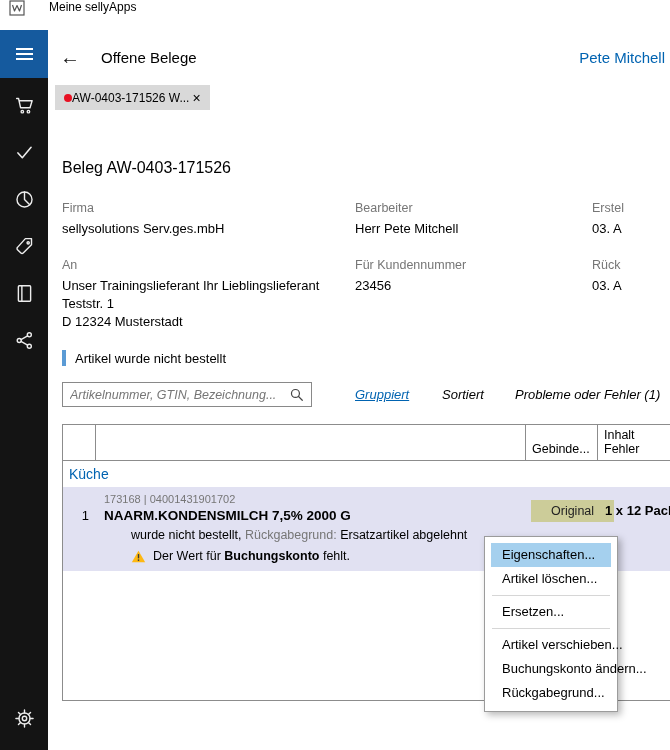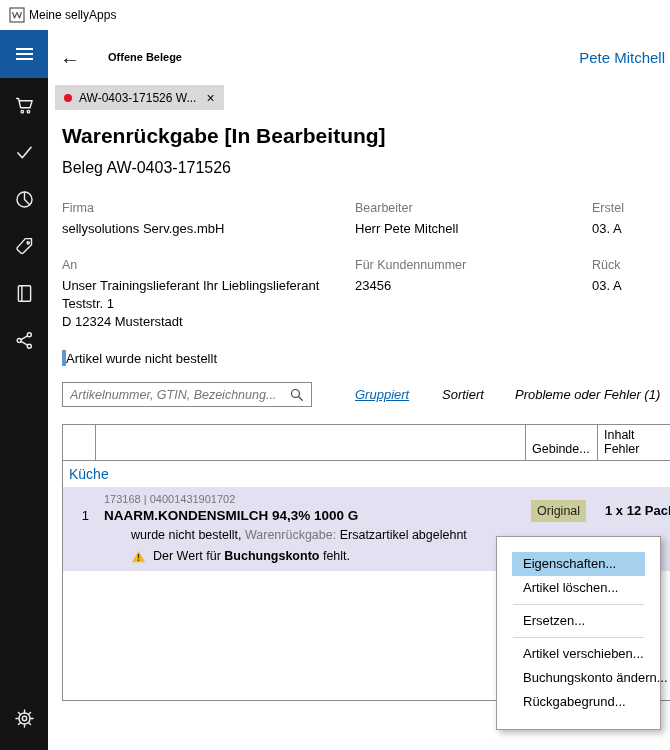--- a/index.html
+++ b/index.html
@@ -1,52 +1,52 @@
 <!DOCTYPE html>
 <html style="--accent: #0063b1; --nav_accent: #155a9e; --sidebar_bg: #141414; --selection: #e1e1f2; --badge_bg: #cccc99; --menu_highlight: #a5d0ee; --danger: #e81123; --warning: #fdb813; --muted: #767676; --border: #8c8c8c; --tab_bg: #d9d9d9; --note_bar: #5b9bd5;"><head>
 <meta charset="utf-8">
 <style>
   *{box-sizing:border-box;margin:0;padding:0;}
   body{font-family:"Liberation Sans",sans-serif;background:#fff;}
   .window{position:relative;width:670px;height:750px;background:#fff;overflow:hidden;color:#000;}
 
-  .titlebar{height:30px;display:flex;align-items:center;gap:4px;padding-left:9px;}
+  .titlebar{height:30px;display:flex;align-items:flex-start;gap:24px;padding-left:9px;}
   .app-title{font-size:12px;}
 
   .app-body{display:flex;height:720px;}
   .sidebar{width:48px;flex:0 0 48px;background:var(--sidebar_bg,#141414);position:relative;display:flex;flex-direction:column;align-items:center;}
   .nav-btn{width:48px;height:47px;display:flex;align-items:center;justify-content:center;background:transparent;border:none;cursor:pointer;}
   .nav-btn.hamburger{background:var(--nav_accent,#155a9e);height:48px;flex-direction:column;gap:3px;}
   .nav-btn.first{margin-top:4px;}
   .hbar{display:block;width:17px;height:2px;background:#fff;}
   .nav-btn.settings{position:absolute;bottom:8px;left:0;}
 
   .main{flex:1;position:relative;overflow:hidden;background:#fff;}
   .page-header{position:absolute;top:0;left:0;right:0;height:54px;display:flex;align-items:center;padding:0 5px 0 12px;}
   .back-button{background:none;border:none;font-size:20px;color:#111;width:32px;text-align:left;cursor:pointer;font-family:inherit;}
-  .page-title{font-size:11px;font-weight:bold;margin-left:16px;}
+  .page-title{font-size:15px;font-weight:normal;margin-left:9px;}
   .user-link{margin-left:auto;color:var(--accent,#0063b1);font-size:15px;text-decoration:none;cursor:pointer;white-space:nowrap;}
 
   .tabstrip{position:absolute;top:54px;left:0;right:0;height:26px;display:flex;align-items:flex-end;padding-left:7px;}
-  .tab{height:25px;background:var(--tab_bg,#d9d9d9);display:flex;align-items:center;gap:7px;padding:0 9px;cursor:pointer;}
+  .tab{height:25px;background:var(--tab_bg,#d9d9d9);display:flex;align-items:center;padding:0 9px;cursor:pointer;}
   .dot{width:8px;height:8px;border-radius:50%;background:var(--danger,#e81123);}
   .tab-label{font-size:12px;white-space:nowrap;}
   .tab-close{font-size:14px;margin-left:3px;cursor:pointer;}
 
   .content{position:absolute;top:80px;left:0;right:0;bottom:0;}
   .doc-title{position:absolute;top:14px;left:14px;font-size:21px;font-weight:bold;white-space:nowrap;}
   .doc-subtitle{position:absolute;top:49px;left:14px;font-size:16px;}
 
   .frow{position:absolute;left:14px;display:grid;grid-template-columns:293px 237px 220px;}
   .frow.r1{top:91px;}
   .frow.r2{top:148px;}
   .flabel{font-size:12.5px;color:var(--muted,#767676);margin-bottom:5px;white-space:nowrap;}
   .fvalue{font-size:13px;line-height:18px;white-space:nowrap;}
 
-  .note{position:absolute;top:240px;left:14px;display:flex;align-items:center;font-size:13px;}
+  .note{position:absolute;top:240px;left:14px;display:flex;align-items:center;gap:9px;font-size:13px;}
   .note-bar{width:4px;height:16px;background:var(--note_bar,#5b9bd5);}
 
   .filter-row{position:absolute;top:272px;left:14px;right:0;height:25px;}
   .searchbox{position:absolute;left:0;top:0;width:250px;height:25px;border:1px solid #898989;display:flex;align-items:center;background:#fff;}
   .searchbox input{flex:1;min-width:0;border:none;outline:none;font-size:12.5px;padding:0 7px;font-family:inherit;background:transparent;}
   .searchbox input::placeholder{font-style:italic;color:var(--muted,#767676);}
   .search-btn{border:none;background:none;padding:0 7px 0 5px;display:flex;align-items:center;cursor:pointer;height:100%;}
   .view-link{position:absolute;top:0;line-height:25px;font-size:13px;color:#000;text-decoration:none;cursor:pointer;white-space:nowrap;font-style:italic;}
   .view-link.active{color:var(--accent,#0063b1);text-decoration:underline;}
   .vl-0{left:293px;}.vl-1{left:380px;}.vl-2{left:453px;}
@@ -55,27 +55,27 @@
   .thead{display:grid;grid-template-columns:33px 430px 72px 1fr;height:36px;border-bottom:1px solid var(--border,#8c8c8c);}
   .th{border-right:1px solid var(--border,#8c8c8c);font-size:12.5px;display:flex;flex-direction:column;justify-content:flex-end;align-items:flex-start;padding:3px 6px 4px;line-height:14px;white-space:nowrap;}
   .group-row{height:26px;display:flex;align-items:center;padding-left:6px;color:var(--accent,#0063b1);font-size:14px;cursor:pointer;}
   .item-block{background:var(--selection,#e1e1f2);padding-bottom:8px;}
   .item-row{display:grid;grid-template-columns:33px 430px 72px 1fr;padding-top:6px;cursor:pointer;}
   .cell-index{font-size:13px;text-align:right;padding:15px 7px 0 0;}
   .cell-main{padding-left:8px;}
   .codes{font-size:11px;color:var(--muted,#767676);white-space:nowrap;}
   .name{font-size:13.5px;font-weight:bold;margin-top:3px;white-space:nowrap;}
   .cell-gebinde{padding:7px 0 0 5px;}
-  .badge{display:inline-block;background:var(--badge_bg,#cccc99);font-size:12.5px;padding:4px 6px;color:#222;}
+  .badge{display:inline-block;background:var(--badge_bg,#cccc99);font-size:12.5px;padding:4px 20px;color:#222;}
   .cell-inhalt{font-size:13px;font-weight:bold;padding:10px 0 0 7px;white-space:nowrap;}
   .status-row{padding-left:68px;font-size:12.5px;margin-top:5px;white-space:nowrap;}
   .status-muted{color:var(--muted,#767676);}
   .warning-row{padding-left:68px;display:flex;align-items:center;gap:7px;font-size:12.5px;margin-top:7px;white-space:nowrap;}
 
-  .context-menu{position:absolute;left:484px;top:536px;width:165px;background:#fff;border:1px solid #9b9b9b;box-shadow:3px 3px 7px rgba(0,0,0,.28);padding:15px;z-index:20;margin-left:12px;}
+  .context-menu{position:absolute;left:484px;top:536px;width:134px;background:#fff;border:1px solid #9b9b9b;box-shadow:3px 3px 7px rgba(0,0,0,.28);padding:6px;z-index:20;}
   .menu-item{height:24px;line-height:24px;padding-left:11px;font-size:13px;cursor:pointer;white-space:nowrap;}
   .menu-item.highlighted{background:var(--menu_highlight,#a5d0ee);}
   .menu-sep{height:1px;background:#d6d6d6;margin:4px 1px;}
   svg{display:block;}
 </style>
 </head>
 <body>
 
 <div class="window">
 
@@ -151,21 +151,20 @@
 
       <div class="tabstrip">
         <div class="tab">
           <span class="dot"></span>
           <span class="tab-label">AW-0403-171526 W...</span>
           <span class="tab-close">×</span>
         </div>
       </div>
 
       <div class="content">
-        <div class="doc-title">Warenrückgabe [In Bearbeitung]</div>
         <div class="doc-subtitle">Beleg AW-0403-171526</div>
 
         <div class="frow r1">
           <div>
             <div class="flabel">Firma</div>
             <div class="fvalue">sellysolutions Serv.ges.mbH</div>
           </div>
           <div>
             <div class="flabel">Bearbeiter</div>
             <div class="fvalue">Herr Pete Mitchell</div>
@@ -226,29 +225,29 @@
             </div>
           </div>
 
           <div class="group-row">Küche</div>
 
           <div class="item-block">
             <div class="item-row">
               <div class="cell-index">1</div>
               <div class="cell-main">
                 <div class="codes">173168 | 04001431901702</div>
-                <div class="name">NAARM.KONDENSMILCH 94,3% 1000 G</div>
+                <div class="name">NAARM.KONDENSMILCH 7,5% 2000 G</div>
               </div>
               <div class="cell-gebinde">
                 <span class="badge">Original</span>
               </div>
               <div class="cell-inhalt">1 x 12 Pack</div>
             </div>
             <div class="status-row">
-              <span>wurde nicht bestellt, </span><span class="status-muted">Warenrückgabe:</span><span> Ersatzartikel abgelehnt</span>
+              <span>wurde nicht bestellt, </span><span class="status-muted">Rückgabegrund:</span><span> Ersatzartikel abgelehnt</span>
             </div>
             <div class="warning-row">
               <svg width="15" height="13" viewBox="0 0 16 14">
                 <path d="M8 0.8 15.2 13.2H0.8Z" fill="#fdb813"></path>
                 <rect x="7.25" y="4.4" width="1.5" height="4.6" fill="#3a3a3a"></rect>
                 <rect x="7.25" y="10.1" width="1.5" height="1.7" fill="#3a3a3a"></rect>
               </svg>
               <span><span>Der Wert für </span><b>Buchungskonto</b><span> fehlt.</span></span>
             </div>
           </div>

